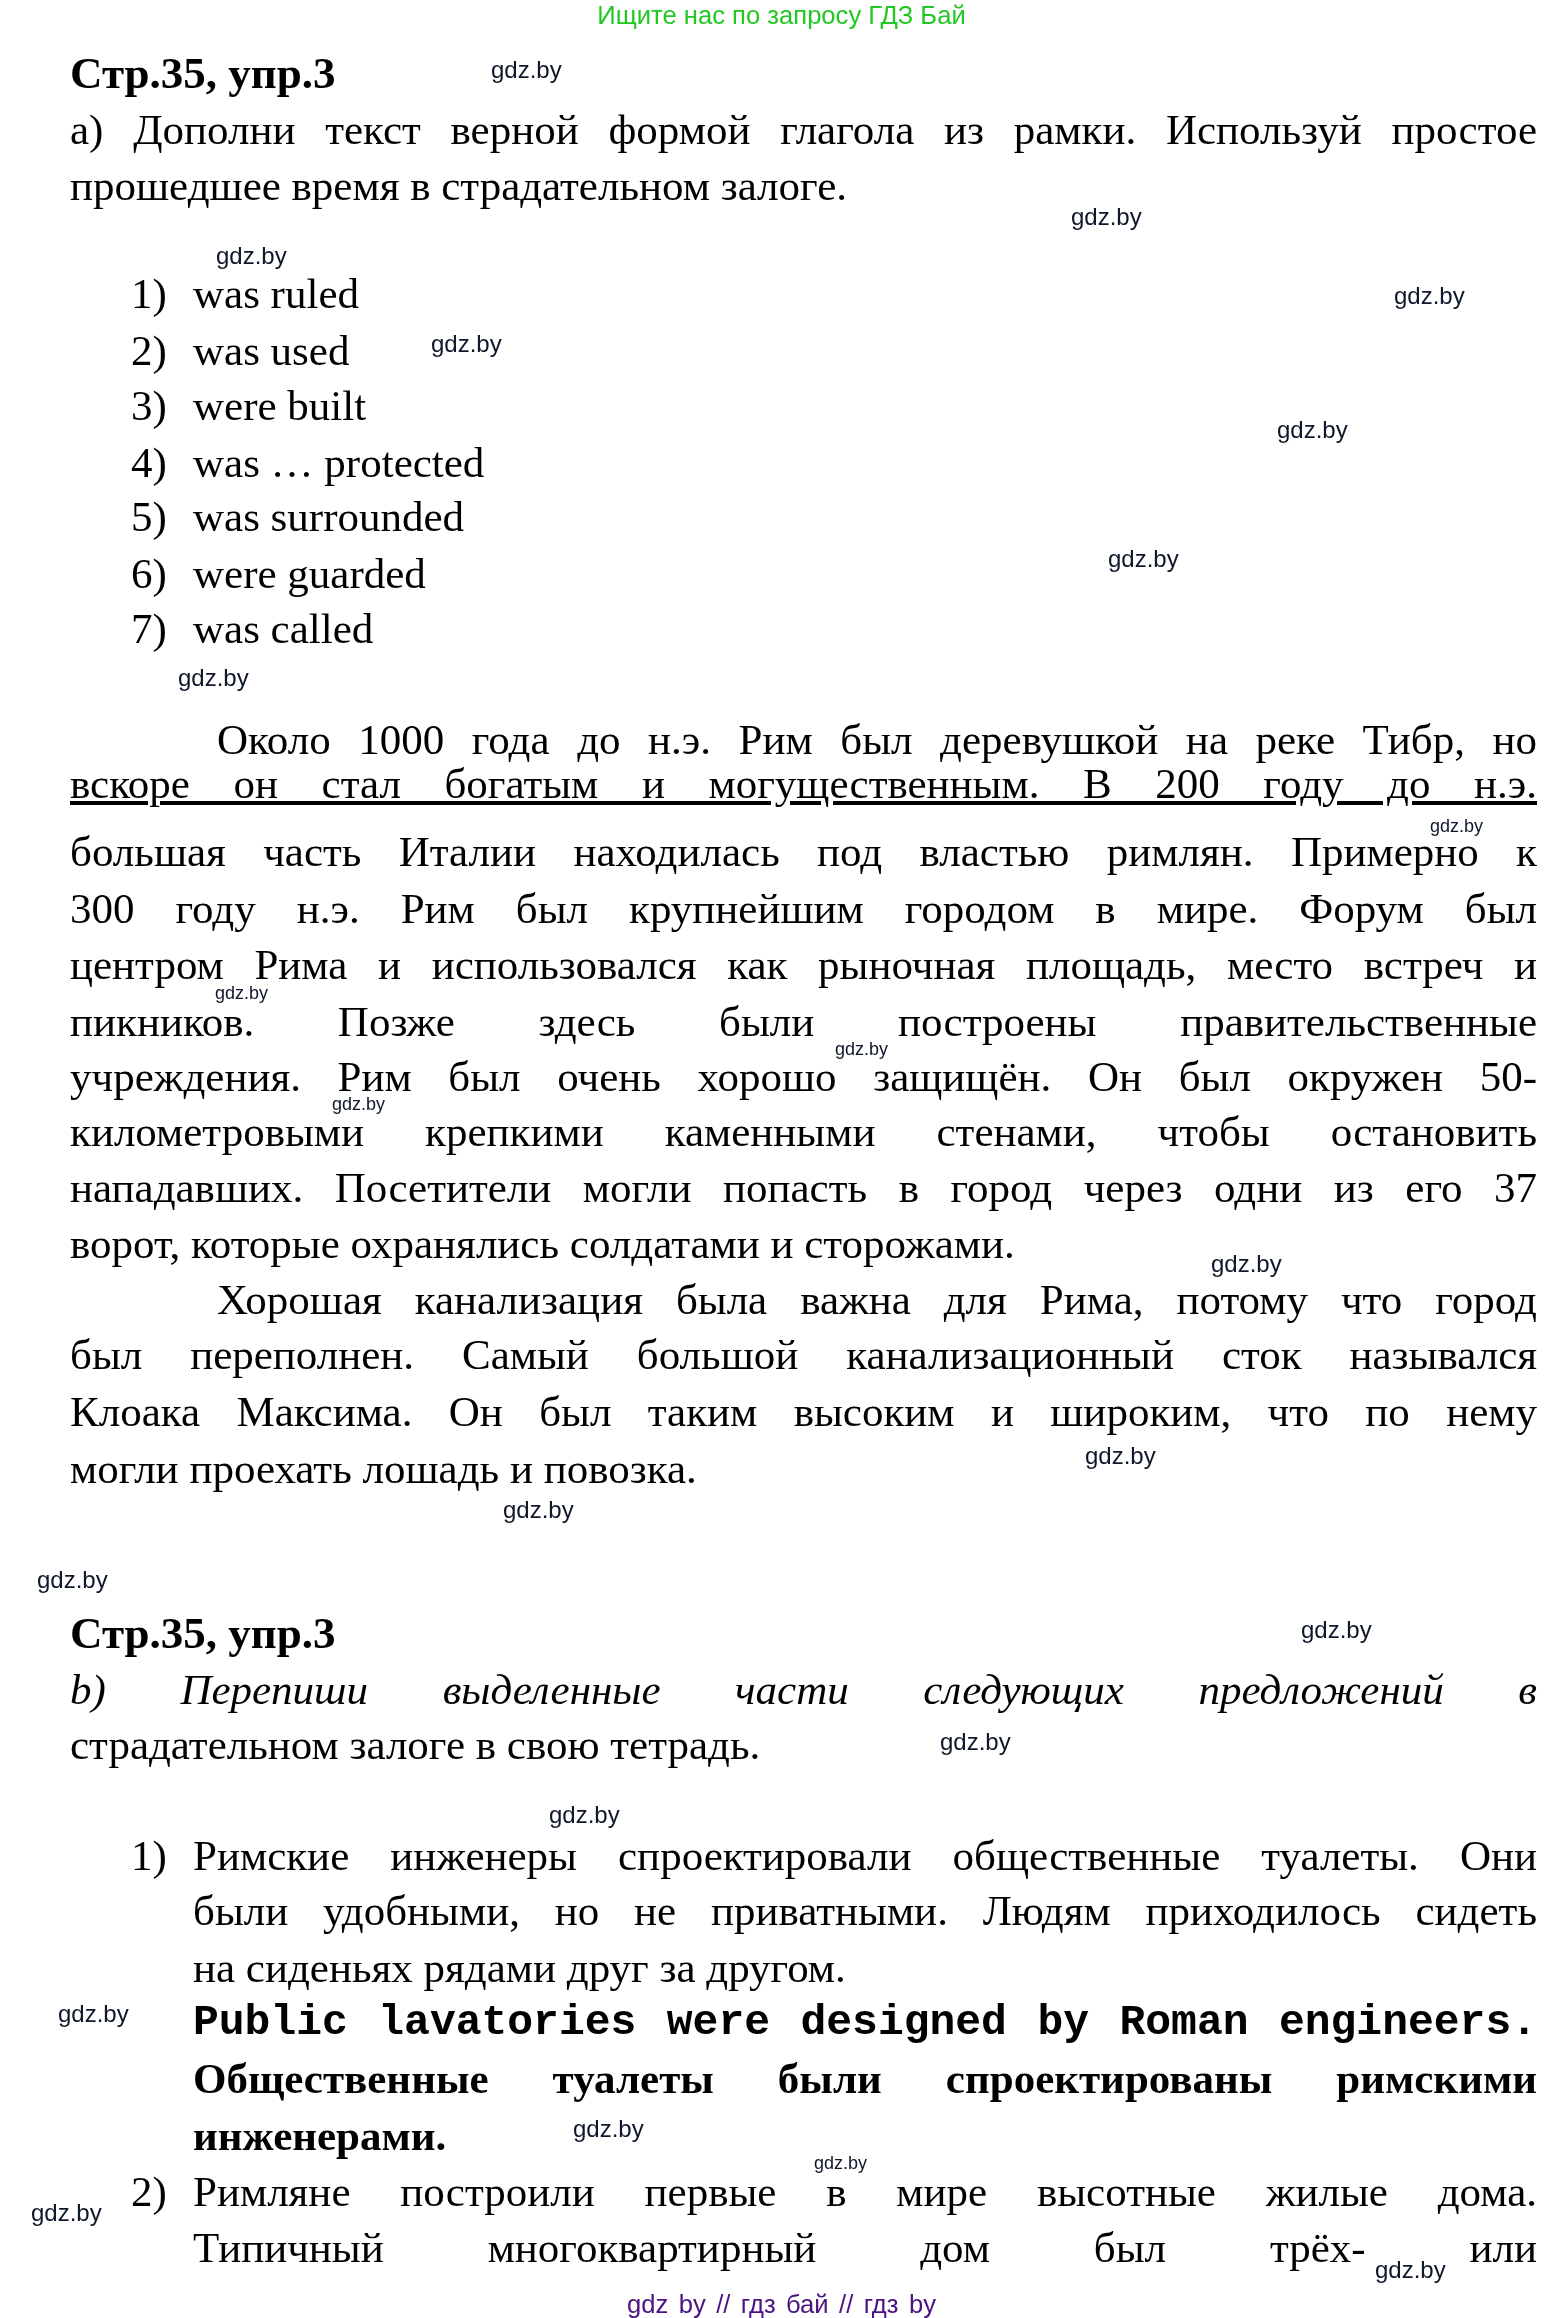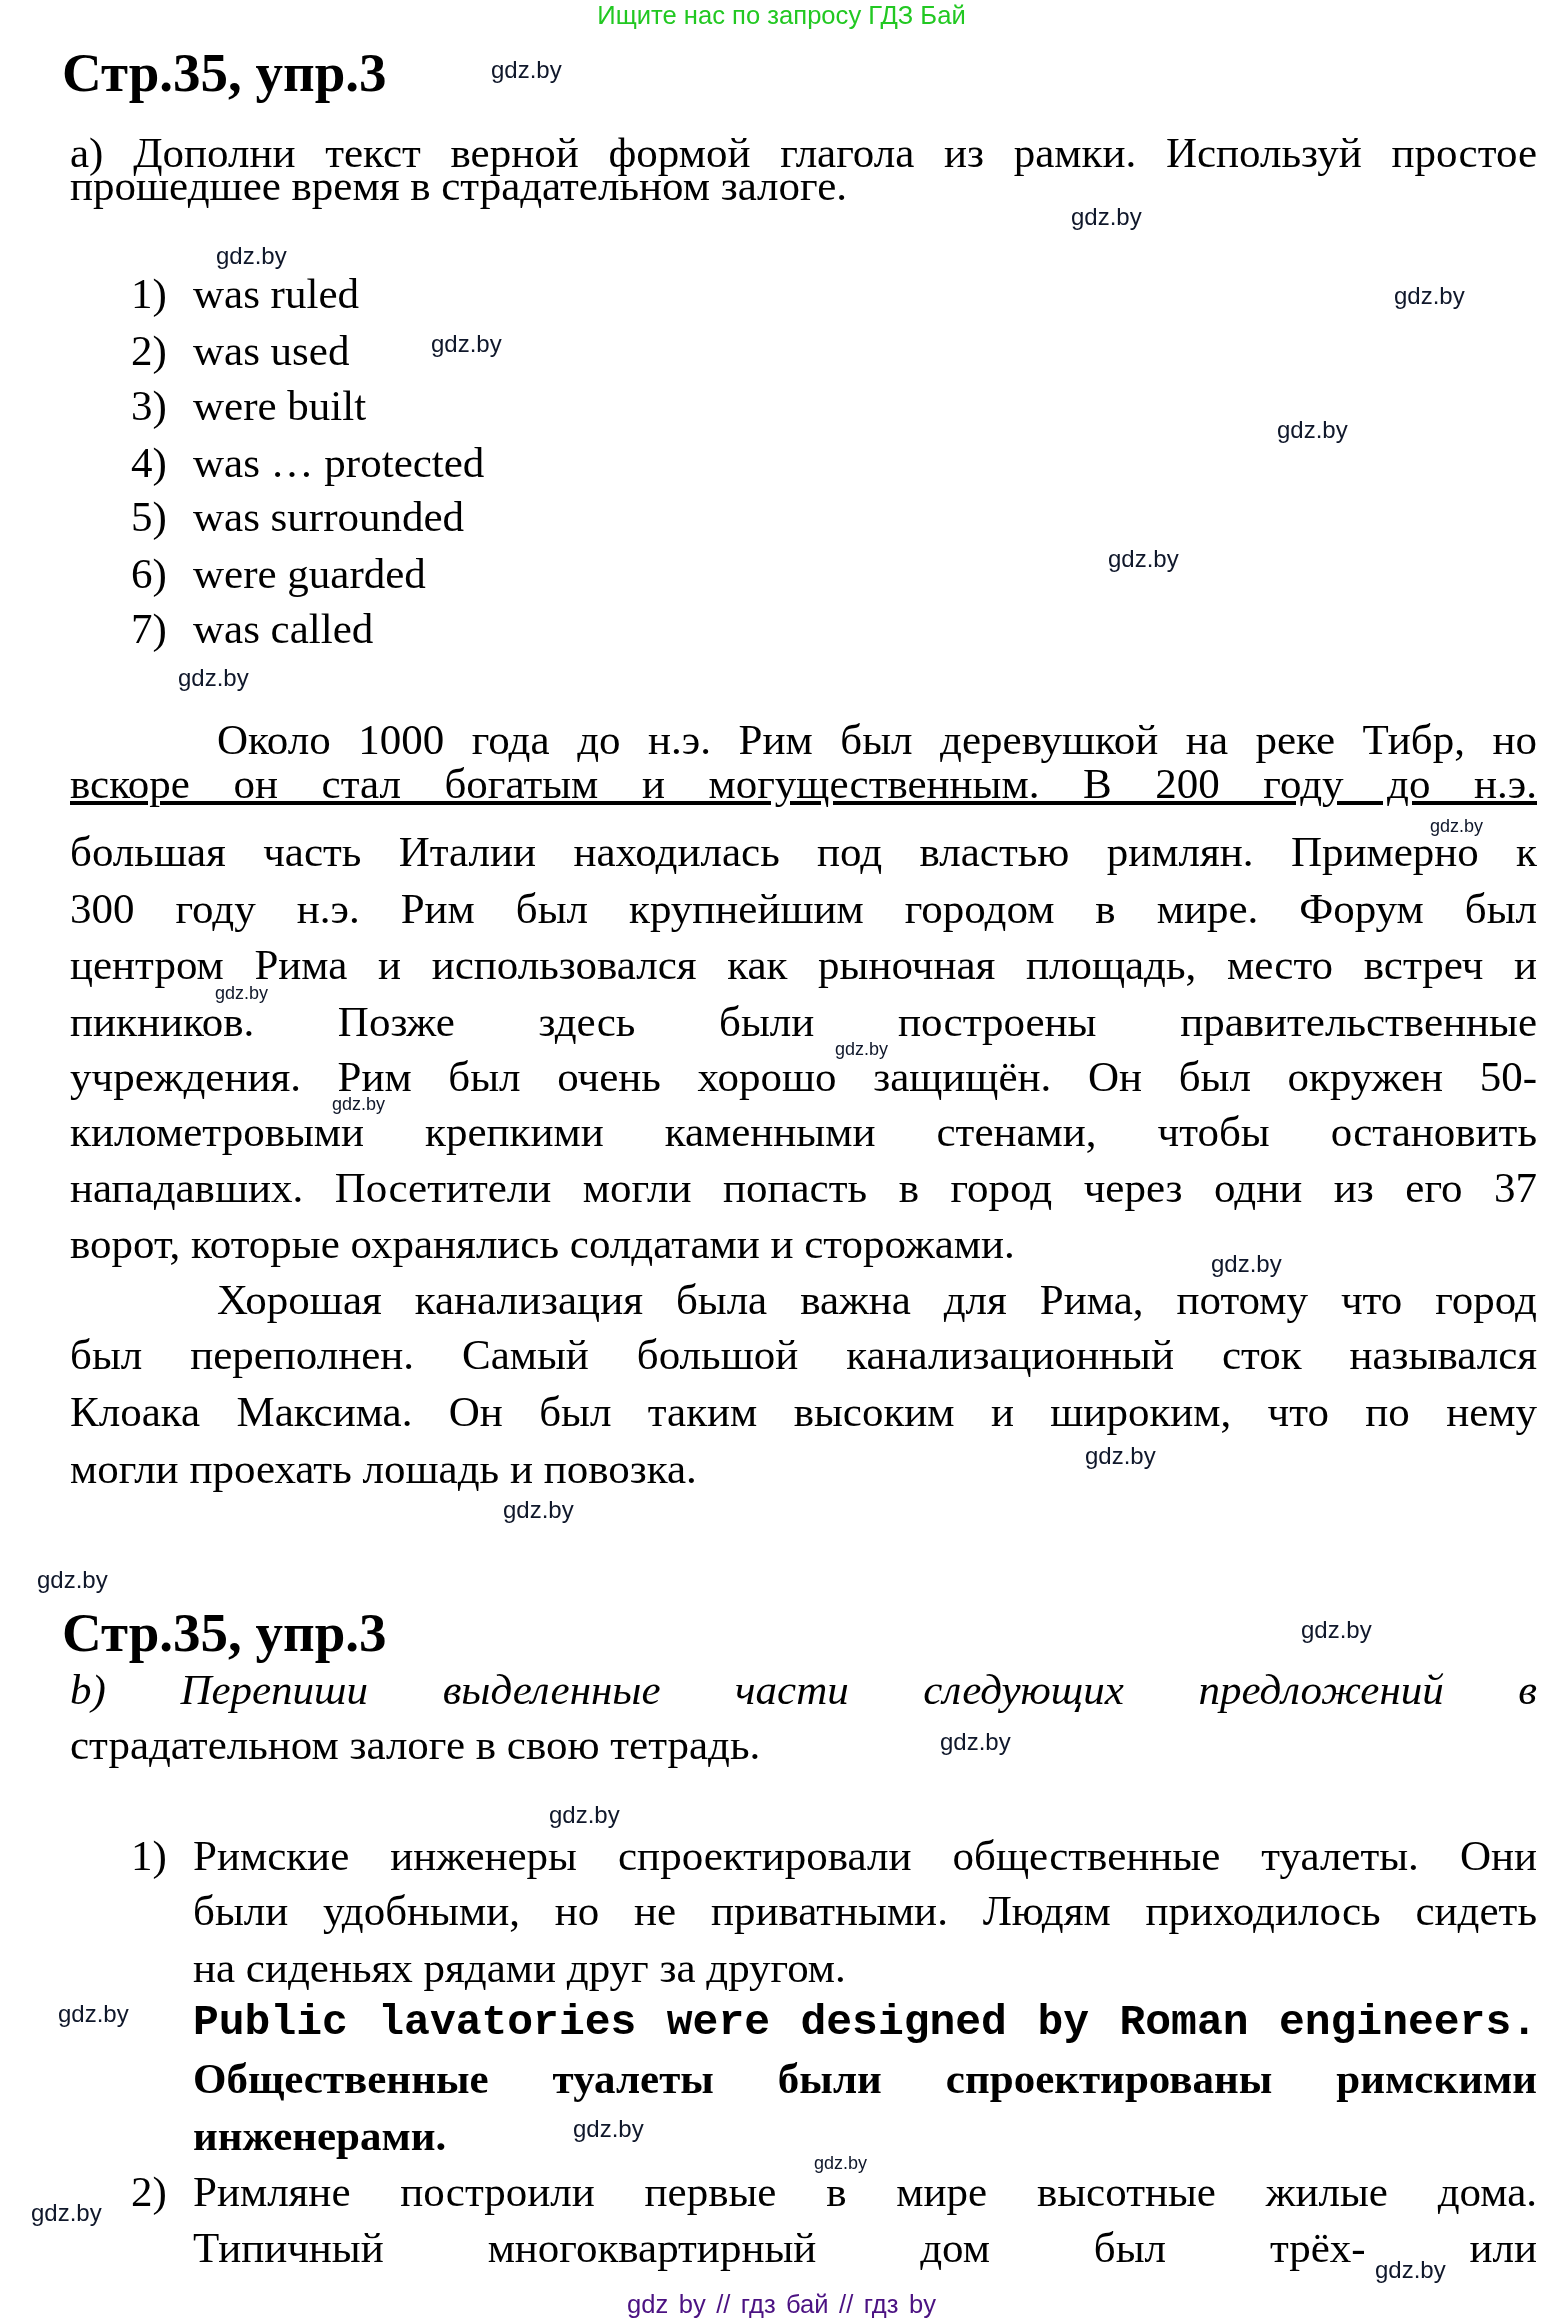--- a/index.html
+++ b/index.html
@@ -1,40 +1,40 @@
 <!DOCTYPE html>
 <html style="font-size:13.2px"><head>
 <meta charset="utf-8">
 <style>
   html, body { margin: 0; padding: 0; background: #ffffff; }
   body { width: 1563px; height: 2319px; position: relative; overflow: hidden; }
   .serif { font-family: "Liberation Serif", "DejaVu Serif", serif; color: #000; }
   .sans { font-family: "Liberation Sans", "DejaVu Sans", sans-serif; }
   .top-banner { position: absolute; left: 0; width: 1563px; top: 0; height: 30px; text-align: center; font-size: 25.6px; line-height: 30px; color: #22c822; }
   .footer { position: absolute; left: 0; width: 1563px; top: 2289px; height: 30px; text-align: center; font-size: 25.6px; line-height: 30px; color: #4b1282; word-spacing: 3.3px; }
-  .heading { position: absolute; left: 62px; font-size: 55px; font-weight: bold; line-height: 50px; white-space: nowrap; }
+  .heading { position: absolute; left: 70px; font-size: 45px; font-weight: bold; line-height: 50px; white-space: nowrap; }
   .line { position: absolute; font-size: 43px; line-height: 50px; white-space: nowrap; }
   .full { left: 70px; width: 1467px; white-space: normal; text-align: justify; text-align-last: justify; height: 50px; overflow: hidden; }
   .full-left { left: 70px; width: 1467px; white-space: nowrap; }
   .ind-full { left: 193px; width: 1344px; white-space: normal; text-align: justify; text-align-last: justify; height: 50px; overflow: hidden; }
   .ind-left { left: 193px; white-space: nowrap; }
   .bold { font-weight: bold; }
   .num { position: absolute; font-size: 43px; line-height: 50px; }
   .wm { position: absolute; font-size: 24px; line-height: 28px; color: #0f172a; white-space: nowrap; }
   .wm.small { font-size: 18px; line-height: 21.5px; }
 </style>
 </head>
 <body>
 
 <div class="top-banner sans">Ищите нас по запросу ГДЗ Бай</div>
 
 <div class="heading serif" style="top:48px;">Стр.35, упр.3</div>
 <div class="wm sans" style="left:491px;top:56px;">gdz.by</div>
 
-<div class="line serif full" style="top:105px;margin-top:23px;">а) Дополни текст верной формой глагола из рамки. Используй простое</div>
+<div class="line serif full" style="top:105px;">а) Дополни текст верной формой глагола из рамки. Используй простое</div>
 <div class="line serif full-left" style="top:161px;">прошедшее время в страдательном залоге.</div>
 <div class="wm sans" style="left:1071px;top:203px;">gdz.by</div>
 <div class="wm sans" style="left:216px;top:242px;">gdz.by</div>
 
 <div class="num serif" style="left:131px;top:269px;">1)</div>
 <div class="line serif" style="left:193px;top:269px;">was ruled</div>
 <div class="num serif" style="left:131px;top:326px;">2)</div>
 <div class="line serif" style="left:193px;top:326px;">was used</div>
 <div class="num serif" style="left:131px;top:381px;">3)</div>
 <div class="line serif" style="left:193px;top:381px;">were built</div>

